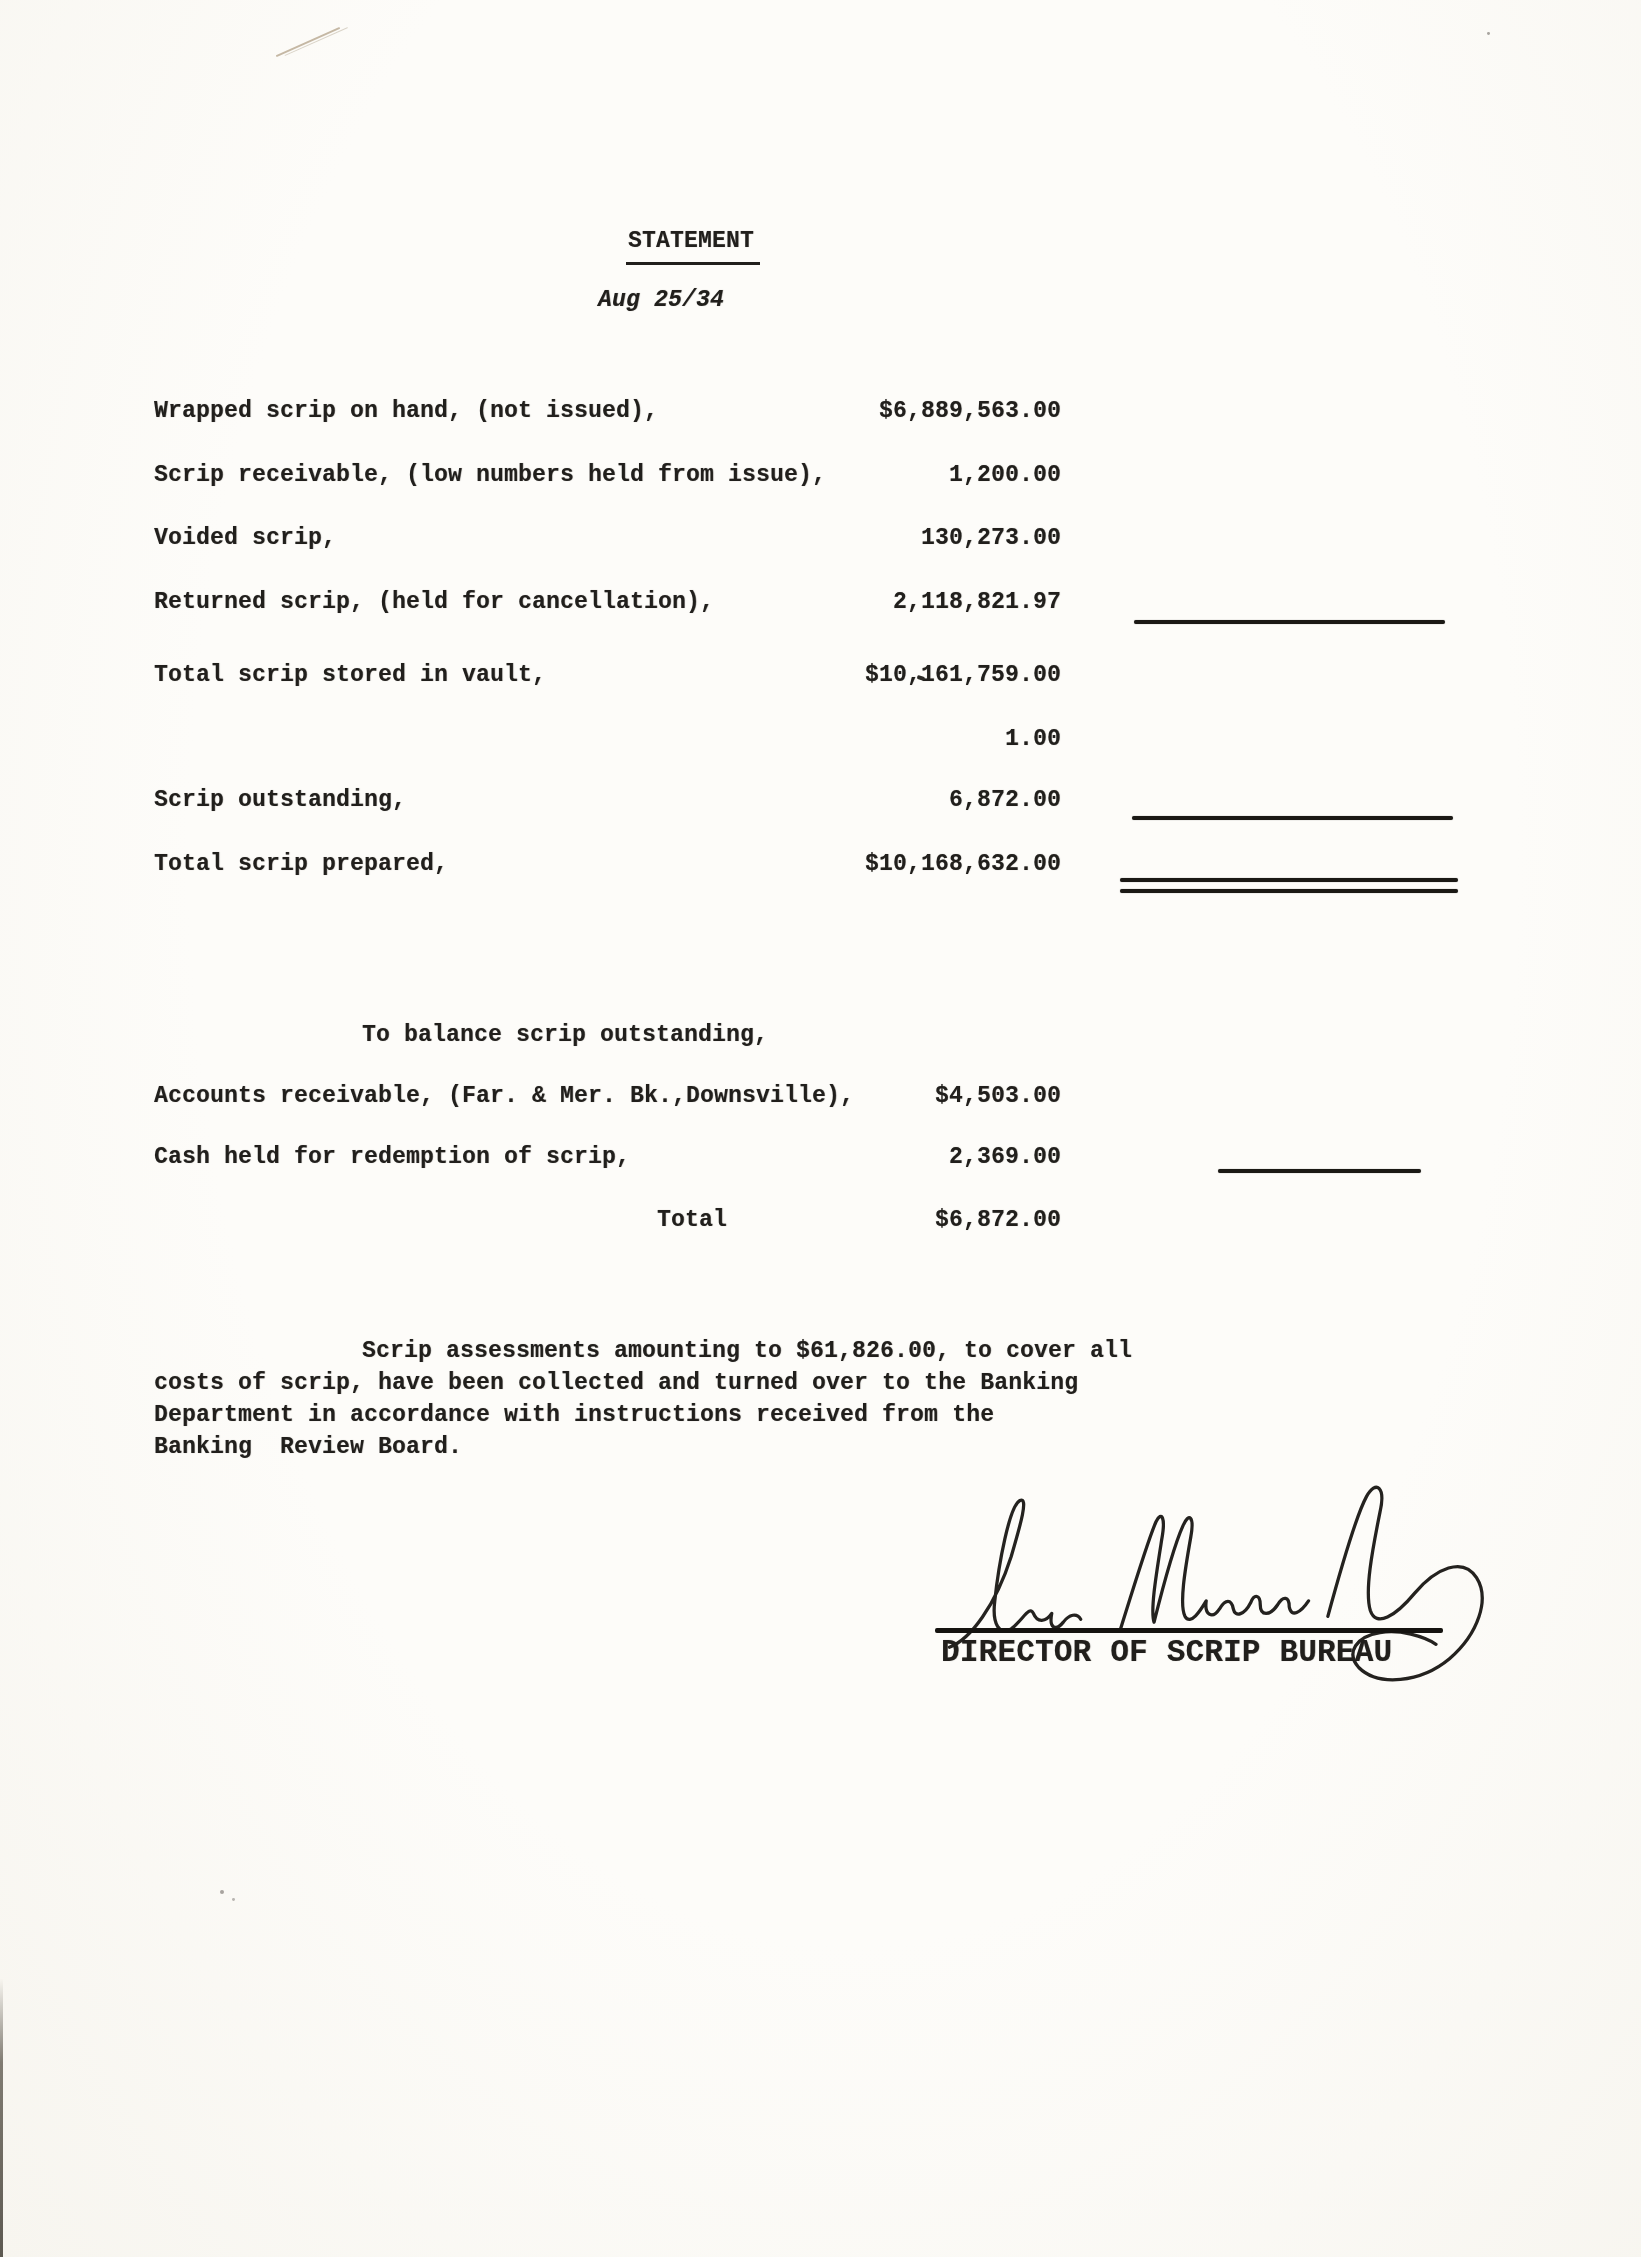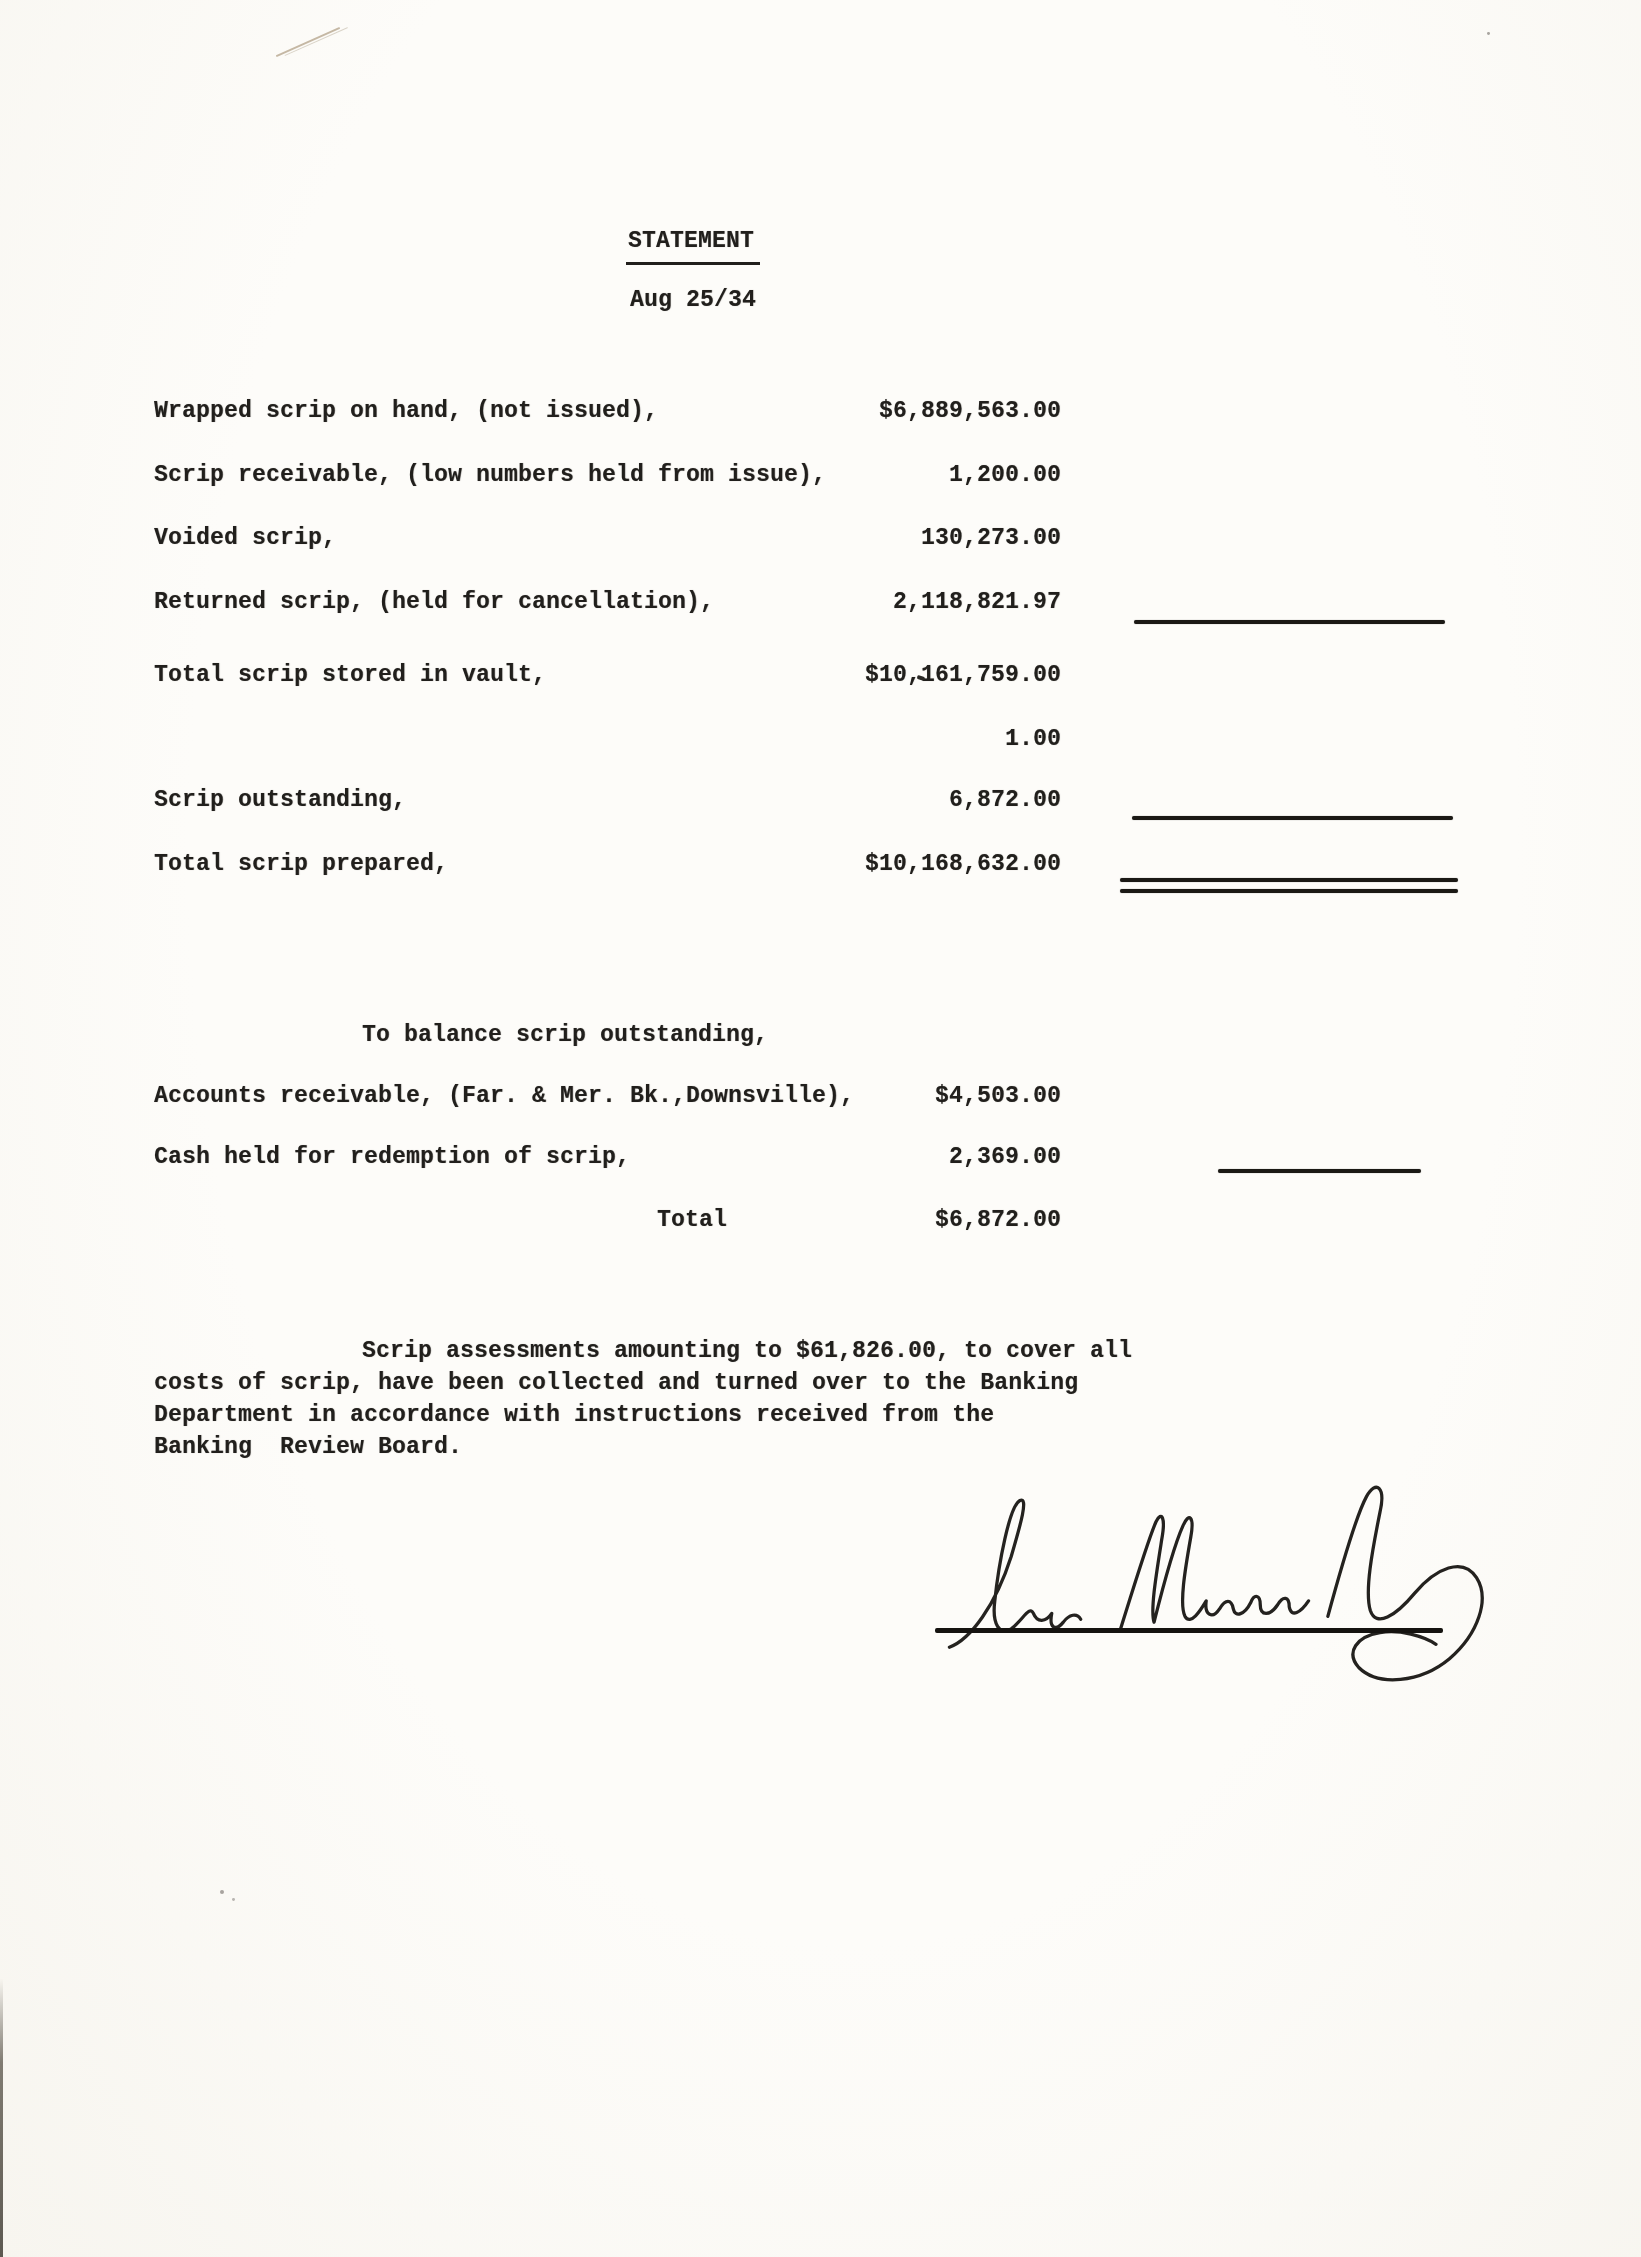--- a/index.html
+++ b/index.html
@@ -54,21 +54,21 @@
 
 <div class="page">
 
   <div class="pencil-mark"></div>
   <div class="stray-dot" style="left:220px;top:1890px;width:3.9px;height:3.9px;opacity:.5"></div>
   <div class="stray-dot" style="left:232px;top:1898px;width:2.9px;height:2.9px;opacity:.4"></div>
   <div class="stray-dot" style="left:1487px;top:32px;width:2.9px;height:2.9px;opacity:.5"></div>
   <div class="scan-edge"></div>
 
   <div class="t" style="left:626px;top:224px;"><span class="title">STATEMENT</span></div>
-  <div class="t" style="left:630px;top:283px;">Aug 25/34</div>
+  <div class="t" style="left:598px;top:283px;font-style:italic;">Aug 25/34</div>
 
   <div class="row" style="top:394px">
     <span class="t label">Wrapped scrip on hand, (not issued),</span>
     <span class="t amount">$6,889,563.00</span>
   </div>
   <div class="row" style="top:458px">
     <span class="t label">Scrip receivable, (low numbers held from issue),</span>
     <span class="t amount">1,200.00</span>
   </div>
   <div class="row" style="top:521px">
@@ -128,15 +128,16 @@
   </div>
 
   <svg class="signature-svg" width="618" height="251" viewBox="0 0 640 260">
     <g fill="none" stroke="#14120f" stroke-width="3.4" stroke-linecap="round" stroke-linejoin="round" opacity="0.93">
       <path d="M 48,196 C 70,188 96,152 112,102 C 122,68 130,40 121,44 C 110,50 99,110 95,148 C 92,172 100,185 112,177 C 124,168 131,152 135,161 C 139,171 148,170 154,161 C 151,176 158,180 166,170 C 172,162 180,160 184,167"></path>
       <path d="M 225,178 C 240,130 254,84 262,66 C 268,54 272,62 268,84 C 262,122 256,158 260,170 C 266,146 280,92 290,70 C 296,56 302,60 298,82 C 292,116 286,152 292,164 C 298,174 308,158 314,148 C 312,162 320,168 328,156 C 334,146 340,146 342,156 C 344,166 354,162 360,150 C 364,140 370,142 370,152 C 370,164 380,164 388,152 C 394,142 400,144 400,154 C 402,166 412,160 420,148"></path>
       <path d="M 440,164 C 452,120 468,62 480,40 C 490,22 500,30 494,56 C 486,96 478,138 484,158 C 490,176 510,164 530,140 C 552,114 580,102 594,124 C 608,146 596,182 566,208 C 536,233 492,237 472,217 C 458,201 470,185 494,181 C 514,177 540,185 552,193"></path>
     </g>
   </svg>
   <div class="sig-rule" style="top:1628px;left:935px;width:508px"></div>
+  <div class="t" style="left:941px;top:1635px;font-size:31px;">DIRECTOR OF SCRIP BUREAU</div>
 
 </div>
 
 
 </body></html>

